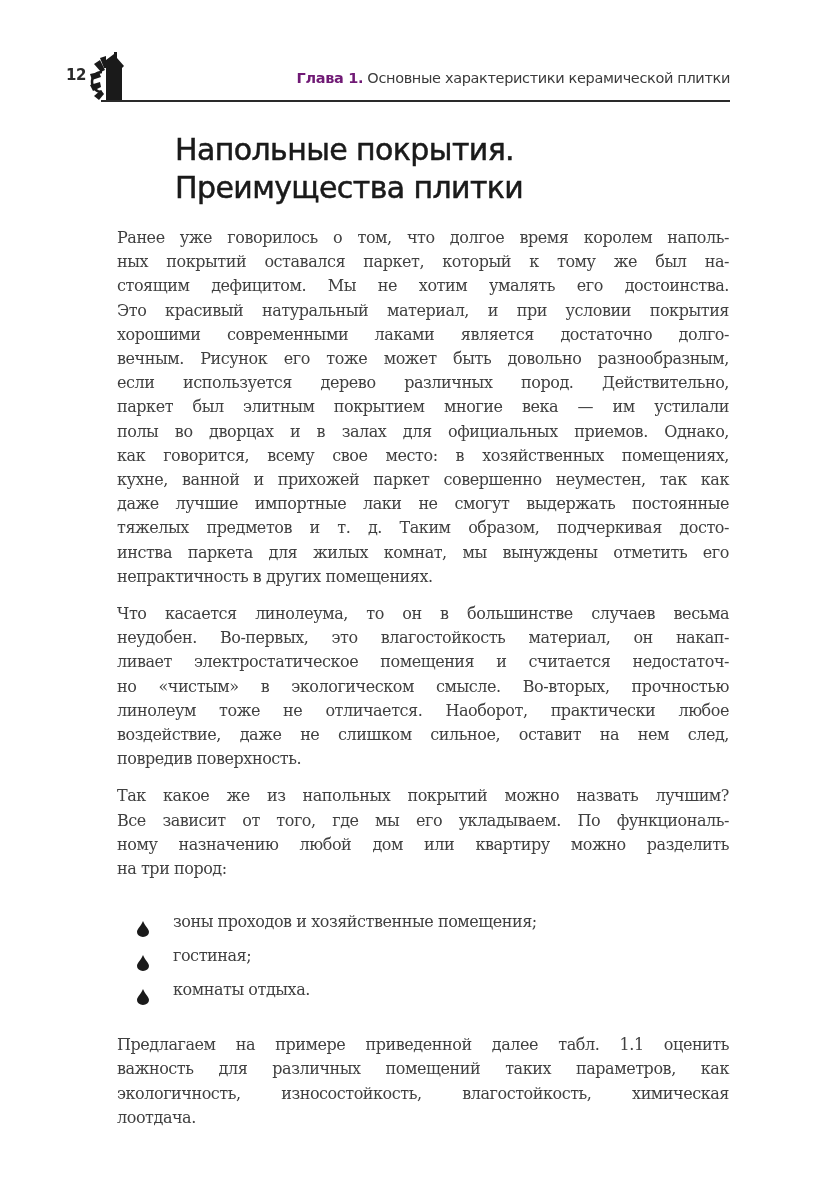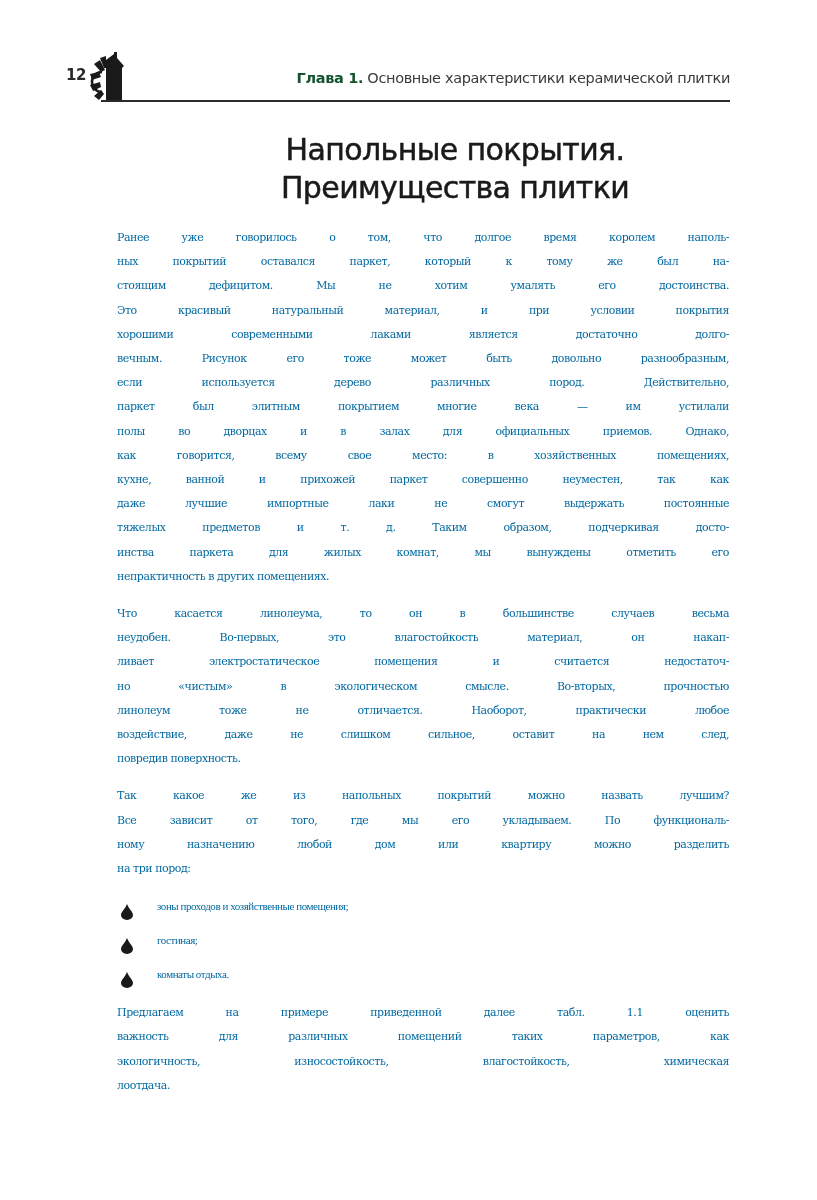--- a/index.html
+++ b/index.html
@@ -19,38 +19,38 @@
       letter-spacing: -0.5px;
     }
     .logo {
       position: absolute; left: 18px; top: 0; width: 48px; height: 50px;
     }
     .running-title {
       position: absolute; right: 0; top: 18px;
       font-family: "DejaVu Sans", sans-serif; font-size: 14.5px; color: #3a3a3a; white-space: nowrap;
       letter-spacing: -0.35px;
     }
-    .running-title b { font-weight: bold; color: #14532d; }
+    .running-title b { font-weight: bold; color: #701a75; }
     .section-title {
       position: absolute; left: 175px; top: 131px; width: 560px;
       font-family: "DejaVu Sans", sans-serif; font-size: 30px; line-height: 38px; color: #1a1a1a;
       letter-spacing: -0.6px; font-weight: normal;
       -webkit-text-stroke: 0.5px #1a1a1a;
     }
     .section-title div { white-space: nowrap; }
     .body-text {
       position: absolute; left: 117px; top: 226px; width: 612px;
-      font-family: "DejaVu Serif", serif; font-size: 11px; line-height: 24.2px; color: #0369a1;
+      font-family: "DejaVu Serif", serif; font-size: 16px; line-height: 24.2px; color: #404040;
       text-align: justify; letter-spacing: -0.45px;
     }
     .para { margin: 0; }
     .para .line { display: block; text-align: justify; text-align-last: justify; white-space: nowrap; overflow: visible; }
     .para .line.last { text-align-last: left; }
     .gap { height: 13px; }
-    .bullets { margin: 0; padding: 0; list-style: none; font-family: Liberation Serif, serif; }
+    .bullets { margin: 16px; padding: 0; list-style: none; }
     .bullets li { position: relative; padding-left: 40px; height: 34px; line-height: 34px; }
     .bullet-icon {
       position: absolute; left: 3px; top: 10px; width: 14px; height: 16px;
     }
   </style>
 </head>
 <body>
 
 <div class="header">
   <span class="page-number">12</span>
@@ -66,21 +66,21 @@
         <path d="M10 44 L17 38 L20 42 L15 48 Z"></path>
         <path d="M16 6 L22 4 L22 16 L20 16 Z"></path>
       </g>
       <path d="M18 20 A9 9 0 0 0 18 40" fill="none" stroke="#1a1a1a" stroke-width="2.5"></path>
     </svg>
   </span>
   <span class="running-title"><b>Глава 1.</b> <span>Основные характеристики керамической плитки</span></span>
   <div class="header-rule"></div>
 </div>
 
-<h1 class="section-title" style="margin:0;text-align:center;">
+<h1 class="section-title" style="margin:0;">
   <div>Напольные покрытия.</div>
   <div>Преимущества плитки</div>
 </h1>
 
 <div class="body-text">
   <p class="para">
     <span class="line">Ранее уже говорилось о том, что долгое время королем наполь-</span>
     <span class="line">ных покрытий оставался паркет, который к тому же был на-</span>
     <span class="line">стоящим дефицитом. Мы не хотим умалять его достоинства.</span>
     <span class="line">Это красивый натуральный материал, и при условии покрытия</span>

